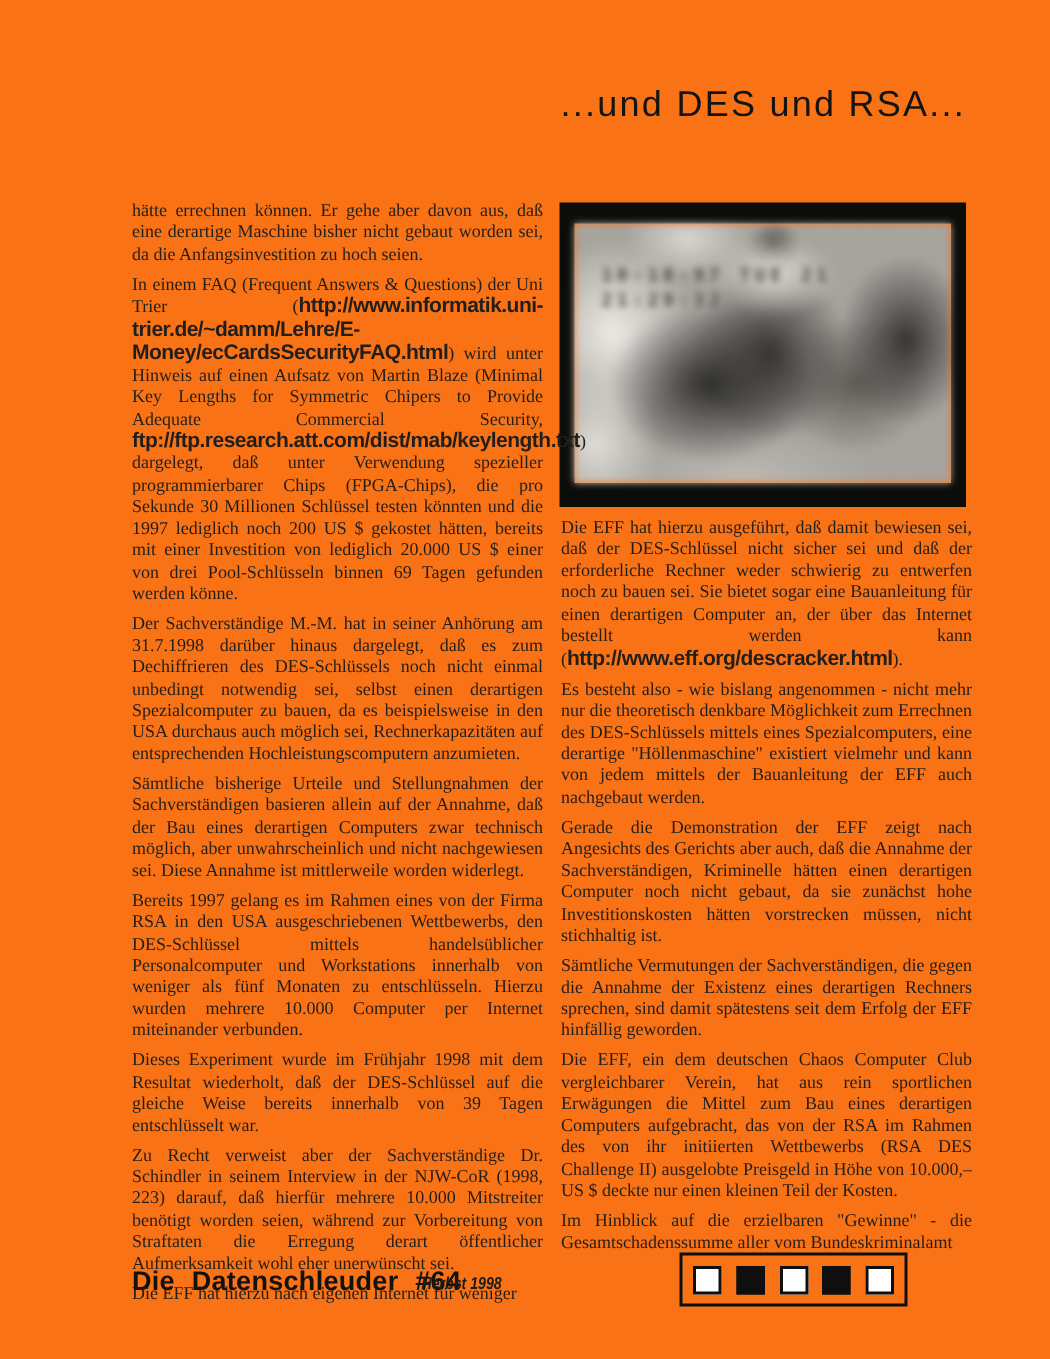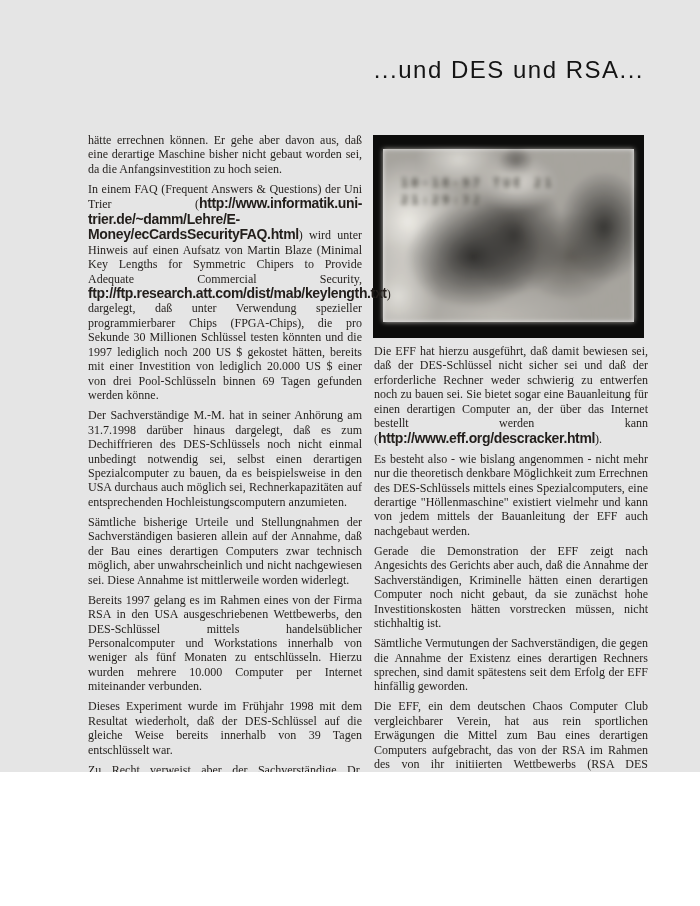--- a/index.html
+++ b/index.html
@@ -1,17 +1,17 @@
 <!DOCTYPE html>
 <html><head>
 <meta charset="utf-8">
 <style>
   html,body { margin:0; padding:0; background:#ffffff; }
   .page {
-    position:relative; width:700px; height:772px; background:#e5e5e5;
+    position:relative; width:700px; height:906px; background:#f97316;
     font-family:"Liberation Serif", serif; color:#221e1b; overflow:hidden;
   }
   
   .title {
     position:absolute; top:56px; left:0; right:56px; text-align:right;
     font-family:"Liberation Sans", sans-serif; font-weight:400;
     font-size:24px; letter-spacing:1.5px; color:#141414;
   }
   
   .photo {

